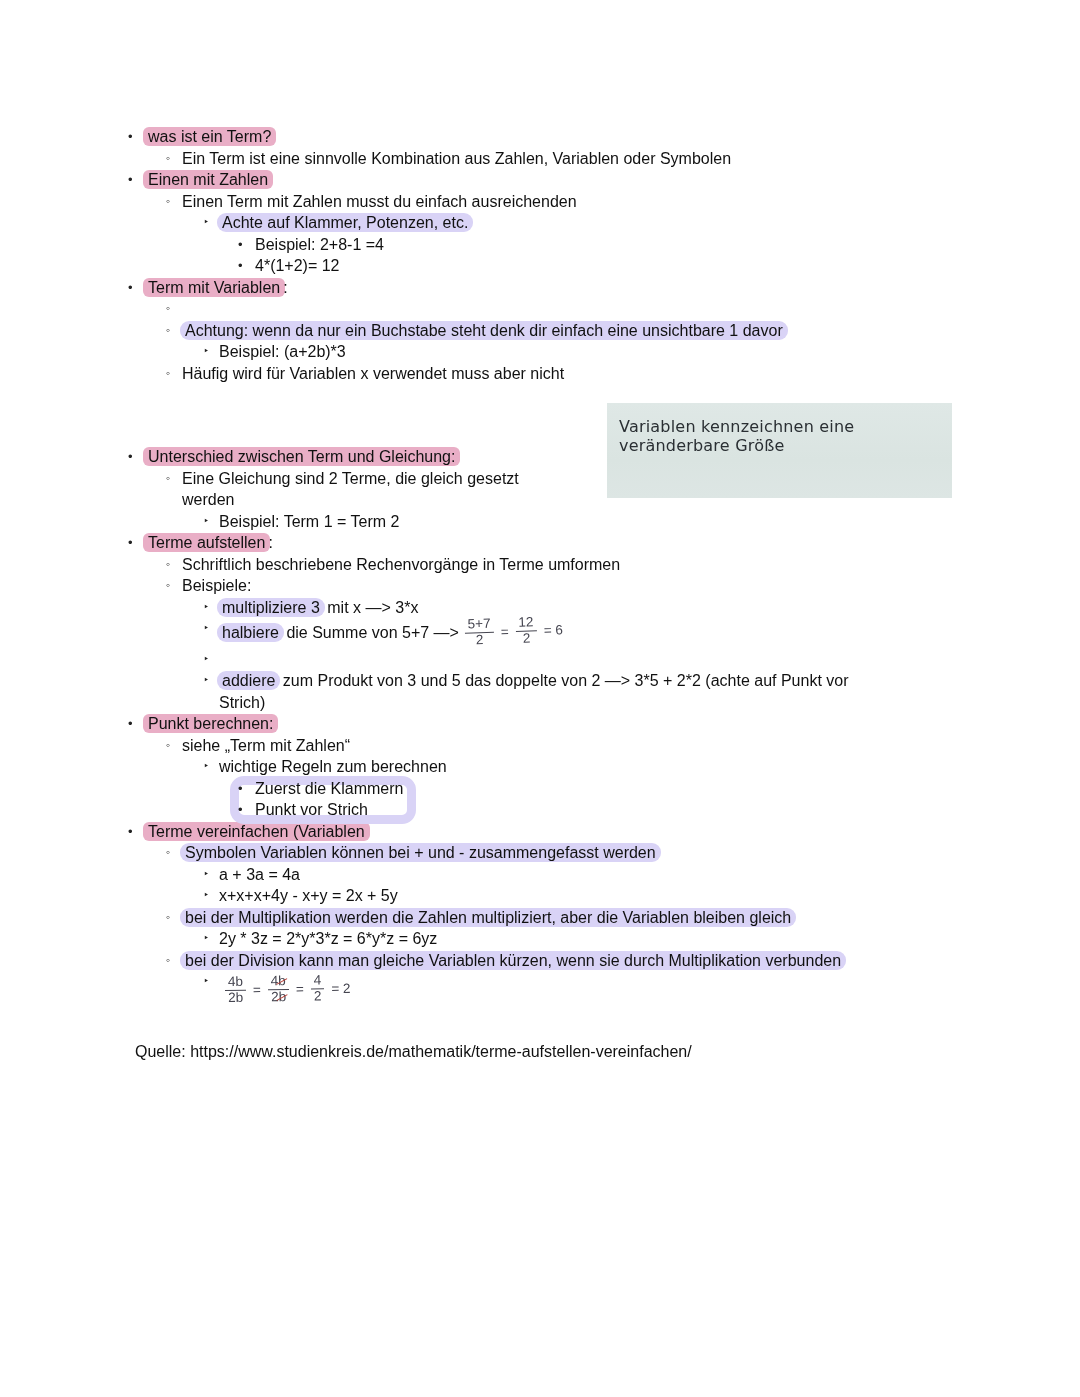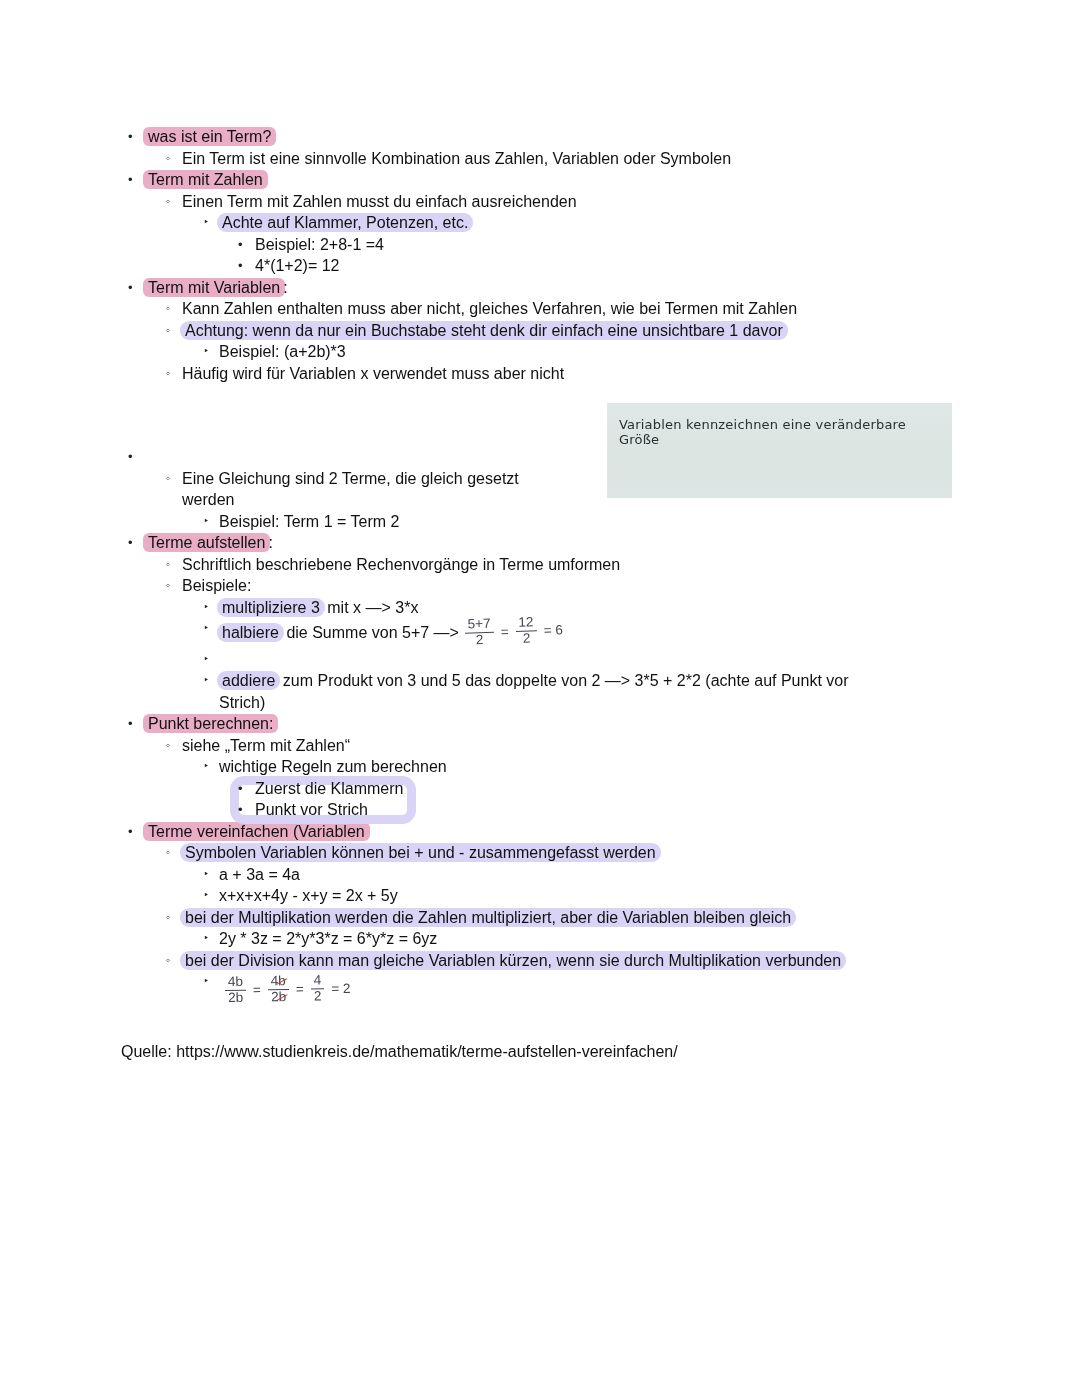--- a/index.html
+++ b/index.html
@@ -97,48 +97,48 @@
   .note-box{
     position:absolute;
     left:607px;top:403px;
     width:345px;height:95px;
     background:linear-gradient(180deg,#dfe8e6 0%,#dae4e1 60%,#dde6e4 100%);
     box-sizing:border-box;
     padding:14px 12px 0 12px;
   }
   .note-box .note-text{
     font-family:"DejaVu Sans", sans-serif;
-    font-size:13px;
+    font-size:16px;
     letter-spacing:0.2px;
     color:#2a2f33;
   }
   .source{
     position:absolute;
-    left:121px;top:1041px;
+    left:135px;top:1041px;
     font-size:16px;
     line-height:21.5px;
   }
 </style>
 </head>
 <body>
 
 <div class="page">
 
   <div class="notes" id="notes">
       <div class="line l1">
         <span class="bullet b1">•</span>
         <span class="content"><span class="part hl hl-pink">was ist ein Term?</span></span>
       </div>
       <div class="line l2">
         <span class="bullet b2">◦</span>
         <span class="content"><span class="part">Ein Term ist eine sinnvolle Kombination aus Zahlen, Variablen oder Symbolen</span></span>
       </div>
       <div class="line l1">
         <span class="bullet b1">•</span>
-        <span class="content"><span class="part hl hl-pink">Term mit Zahlen</span></span>
+        <span class="content"><span class="part hl hl-pink">Einen mit Zahlen</span></span>
       </div>
       <div class="line l2">
         <span class="bullet b2">◦</span>
         <span class="content"><span class="part">Einen Term mit Zahlen musst du einfach ausreichenden</span></span>
       </div>
       <div class="line l3">
         <span class="bullet b3">‣</span>
         <span class="content"><span class="part hl hl-purple">Achte auf Klammer, Potenzen, etc.</span></span>
       </div>
       <div class="line l4">
@@ -148,37 +148,37 @@
       <div class="line l4">
         <span class="bullet b4">•</span>
         <span class="content"><span class="part">4*(1+2)= 12</span></span>
       </div>
       <div class="line l1">
         <span class="bullet b1">•</span>
         <span class="content"><span class="part hl hl-pink">Term mit Variablen</span><span class="part">:</span></span>
       </div>
       <div class="line l2">
         <span class="bullet b2">◦</span>
-        <span class="content"><span class="part">Kann Zahlen enthalten muss aber nicht, gleiches Verfahren, wie bei Termen mit Zahlen</span></span>
       </div>
       <div class="line l2">
         <span class="bullet b2">◦</span>
         <span class="content"><span class="part hl hl-purple">Achtung: wenn da nur ein Buchstabe steht denk dir einfach eine unsichtbare 1 davor</span></span>
       </div>
       <div class="line l3">
         <span class="bullet b3">‣</span>
         <span class="content"><span class="part">Beispiel: (a+2b)*3</span></span>
       </div>
       <div class="line l2">
         <span class="bullet b2">◦</span>
         <span class="content"><span class="part">Häufig wird für Variablen x verwendet muss aber nicht</span></span>
       </div>
       <div class="spacer" style="height: 62px;"></div>
       <div class="line l1">
         <span class="bullet b1">•</span>
+        <span class="content"><span class="part hl hl-pink">Unterschied zwischen Term und Gleichung:</span></span>
       </div>
       <div class="line l2">
         <span class="bullet b2">◦</span>
         <span class="content"><span class="part">Eine Gleichung sind 2 Terme, die gleich gesetzt</span></span>
       </div>
       <div class="line l2 cont">
         <span class="bullet b2"></span>
         <span class="content"><span class="part">werden</span></span>
       </div>
       <div class="line l3">

